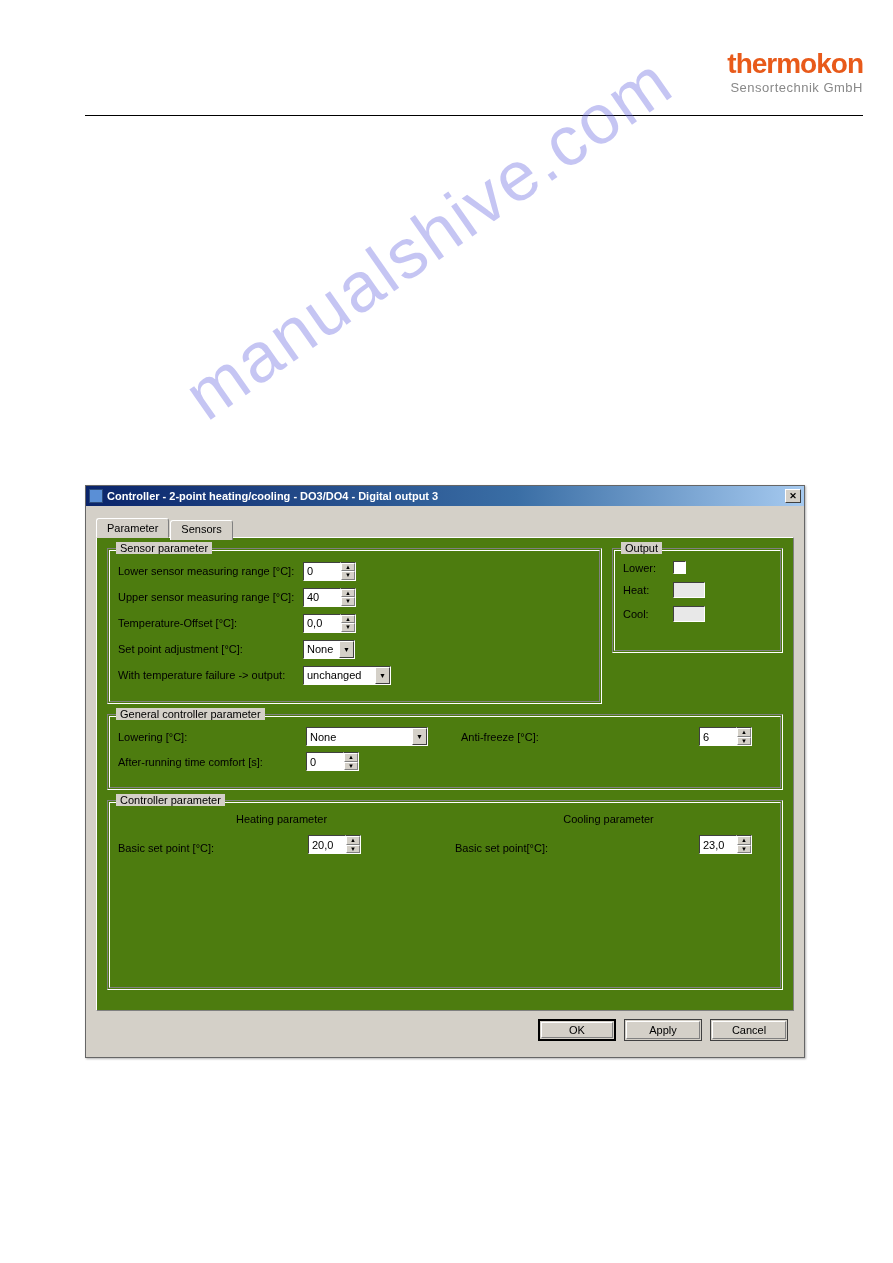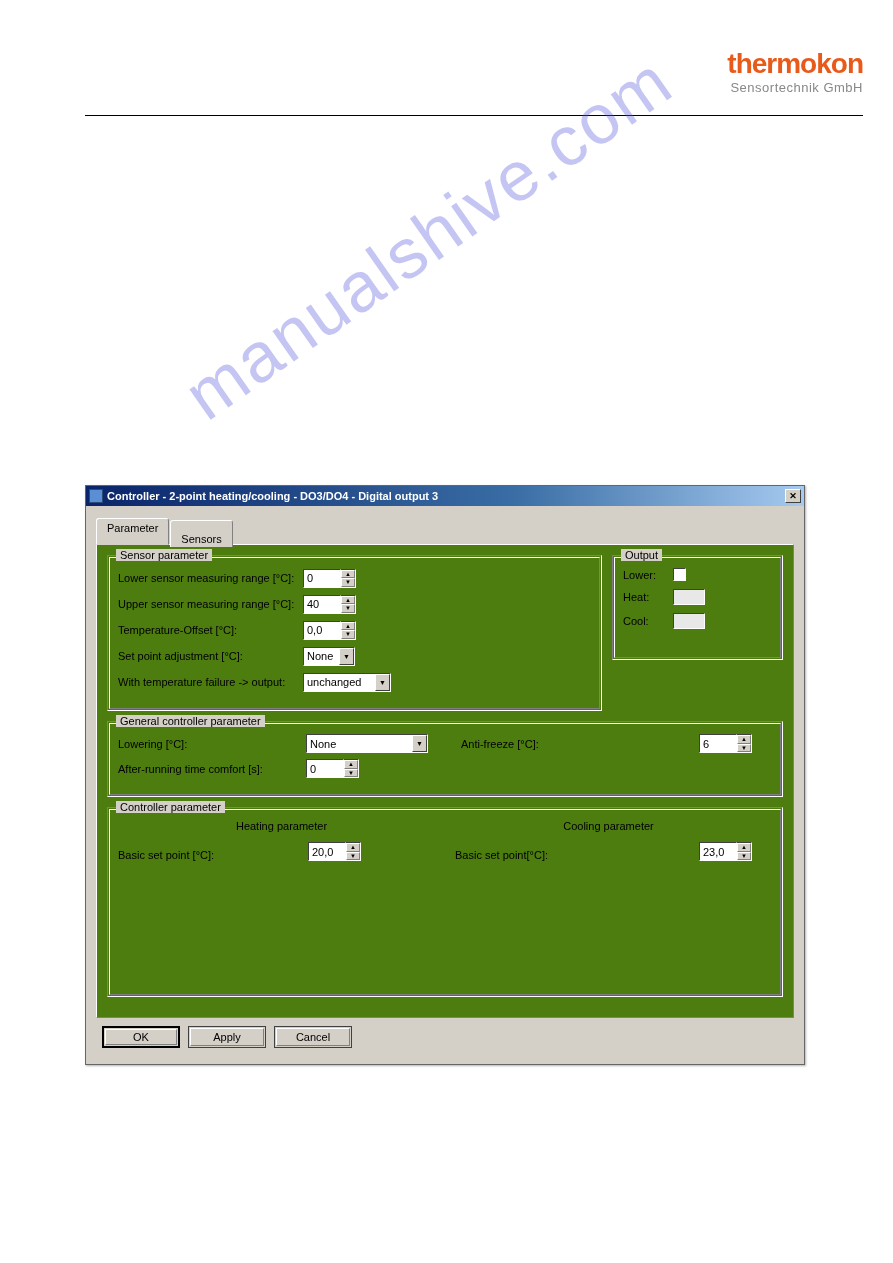--- a/index.html
+++ b/index.html
@@ -17,21 +17,21 @@
   .titlebar-icon { width: 14px; height: 14px; background: #5a8fd6; border: 1px solid #2a4a7a; margin-right: 4px; }
   .titlebar-text { flex: 1; }
   .titlebar-close { width: 16px; height: 14px; background: #d4d0c8; border: 1px solid #fff; border-right-color: #404040; border-bottom-color: #404040; display: flex; align-items: center; justify-content: center; font-size: 10px; font-family: Arial; cursor: pointer; }
   .titlebar-close::before { content: '✕'; color: #000; font-weight: bold; font-size: 9px; }
 
   .window-body { padding: 12px 10px 10px 10px; }
 
   .tabs { display: flex; margin-bottom: -1px; position: relative; z-index: 2; }
   .tab { padding: 3px 10px 3px 10px; background: #d4d0c8; border: 1px solid #fff; border-right: 1px solid #808080; border-bottom: none; border-radius: 3px 3px 0 0; margin-right: 1px; cursor: pointer; font-size: 11px; position: relative; }
   .tab.active { background: #d4d0c8; border-bottom: 1px solid #d4d0c8; z-index: 3; }
-  .tab.inactive { top: 2px; padding-top: 12px; padding-bottom: 2px; }
+  .tab.inactive { top: 2px; padding-top: 2px; padding-bottom: 2px; }
 
   .tabpanel { border: 1px solid #fff; border-left-color: #fff; border-top-color:#fff; border-right-color:#808080; border-bottom-color:#808080; background: #4d7c0f; padding: 10px; position: relative; z-index: 1; }
 
   .fieldset { border: 1px solid #808080; border-right-color:#fff; border-bottom-color:#fff; padding: 12px 10px 12px 10px; margin-bottom: 10px; position: relative; }
   .fieldset::before { content: ''; position:absolute; inset:1px; border:1px solid #fff; border-right-color:#808080; border-bottom-color:#808080; pointer-events:none; }
   .legend { position: absolute; top: -7px; left: 8px; background: #d4d0c8; padding: 0 4px; font-size: 11px; z-index: 2; }
 
   .row { display: flex; align-items: center; margin-bottom: 6px; min-height: 20px; }
   .lbl { width: 185px; font-size: 11px; }
   .spinner { display: inline-flex; height: 19px; }
@@ -57,21 +57,21 @@
   .gc-mid { width: 155px; }
   .gc-lbl2 { width: 150px; }
 
   .cp-headers { display:flex; margin-bottom:10px; }
   .cp-h-left { width:50%; text-align:center; font-size:11px; }
   .cp-h-right { width:50%; text-align:center; font-size:11px; }
   .cp-row { display:flex; align-items:center; }
   .cp-cell { width:50%; display:flex; align-items:flex-end; }
   .cp-lbl { width: 190px; }
 
-  .btn-row { display:flex; gap:8px; padding: 8px 6px 6px 6px; }
+  .btn-row { display:flex; justify-content:flex-end; gap:8px; padding: 8px 6px 6px 6px; }
   .btn { width: 78px; height: 22px; background:#d4d0c8; border:1px solid #404040; position:relative; cursor:pointer; font-size:11px; font-family:Tahoma,Arial; display:flex; align-items:center; justify-content:center; }
   .btn::before { content:''; position:absolute; inset:1px; border:1px solid #fff; border-right-color:#808080; border-bottom-color:#808080; }
   .btn span { position:relative; z-index:1; }
   .btn.default { border:2px solid #000; }
 </style>
 </head>
 <body>
 
 <div class="logo-area">
   <div class="logo-text1">thermokon</div>

